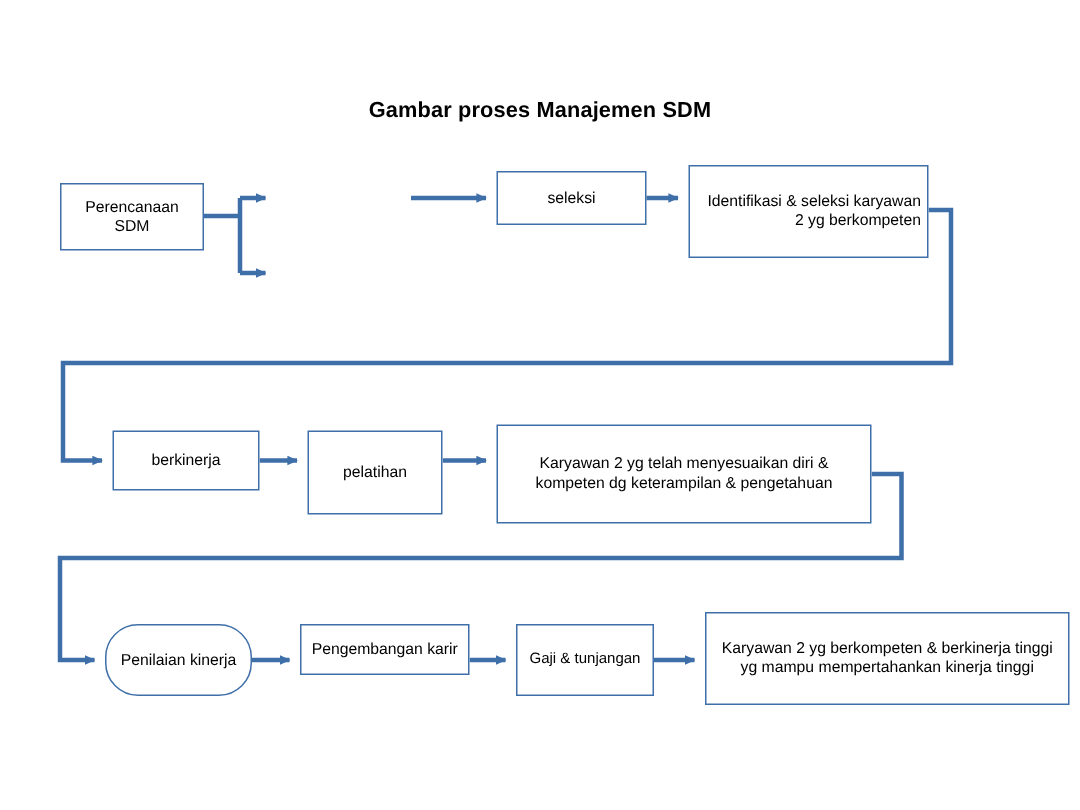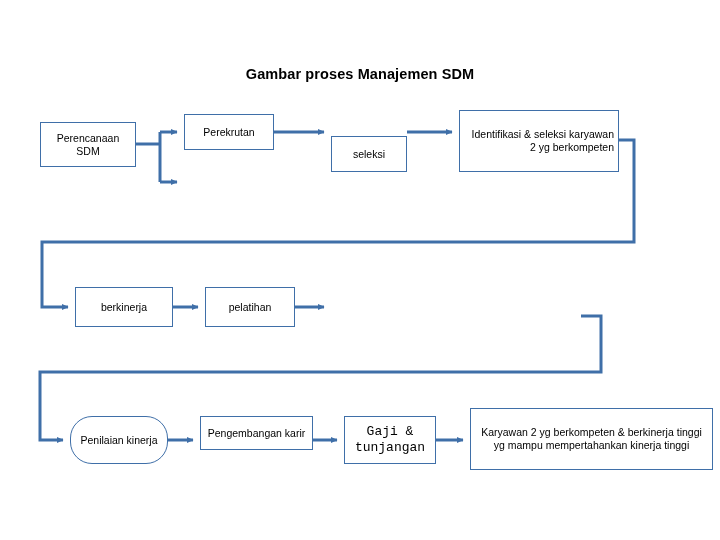--- a/index.html
+++ b/index.html
@@ -108,51 +108,51 @@
 
     <g>
       <path d="M436,440 L463,440" stroke="#3f6fa8" stroke-width="3" fill="none" marker-end="url(#arrowhead)"></path>
     </g>
   </svg>
 
   <div class="node" style="left:40px; top:122px; width:96px; height:45px; font-size:10.5px;">
     <span>Perencanaan SDM</span>
   </div>
 
-  <div class="node" style="left:184px; top:114px; width:90px; height:36px; font-size:10.5px;">
-    <span>Perekrutan</span>
-  </div>
 
 
-  <div class="node" style="left:331px; top:114px; width:76px; height:36px; font-size:10.5px;margin-top:22px;">
+  <div class="node" style="left:331px; top:114px; width:100px; height:36px; font-size:10.5px;">
     <span>seleksi</span>
   </div>
 
   <div class="node" style="left:459px; top:110px; width:160px; height:62px; font-size:10.5px;text-align:right;">
     <span>Identifikasi &amp; seleksi karyawan 2 yg berkompeten</span>
   </div>
 
   <div class="node" style="left:75px; top:287px; width:98px; height:40px; font-size:10.5px;">
     <span>berkinerja</span>
   </div>
 
-  <div class="node" style="left:205px; top:287px; width:90px; height:40px; font-size:10.5px;">
+  <div class="node" style="left:205px; top:287px; width:90px; height:56px; font-size:10.5px;">
     <span>pelatihan</span>
   </div>
 
+  <div class="node" style="left:331px; top:283px; width:250px; height:66px; font-size:10.5px;">
+    <span>Karyawan 2 yg telah menyesuaikan diri &amp; kompeten dg keterampilan &amp; pengetahuan</span>
+  </div>
 
   <div class="node" style="left:70px; top:416px; width:98px; height:48px; font-size:10.5px;border-radius:22px;">
     <span>Penilaian kinerja</span>
   </div>
 
   <div class="node" style="left:200px; top:416px; width:113px; height:34px; font-size:10.5px;">
     <span>Pengembangan karir</span>
   </div>
 
-  <div class="node" style="left:344px; top:416px; width:92px; height:48px; font-size:13px;font-family:Liberation Mono, monospace;">
+  <div class="node" style="left:344px; top:416px; width:92px; height:48px; font-size:10px;">
     <span>Gaji &amp; tunjangan</span>
   </div>
 
   <div class="node" style="left:470px; top:408px; width:243px; height:62px; font-size:10.5px;">
     <span>Karyawan 2 yg berkompeten &amp; berkinerja tinggi yg mampu mempertahankan kinerja tinggi</span>
   </div>
 
 </div>
 
 </body></html>

